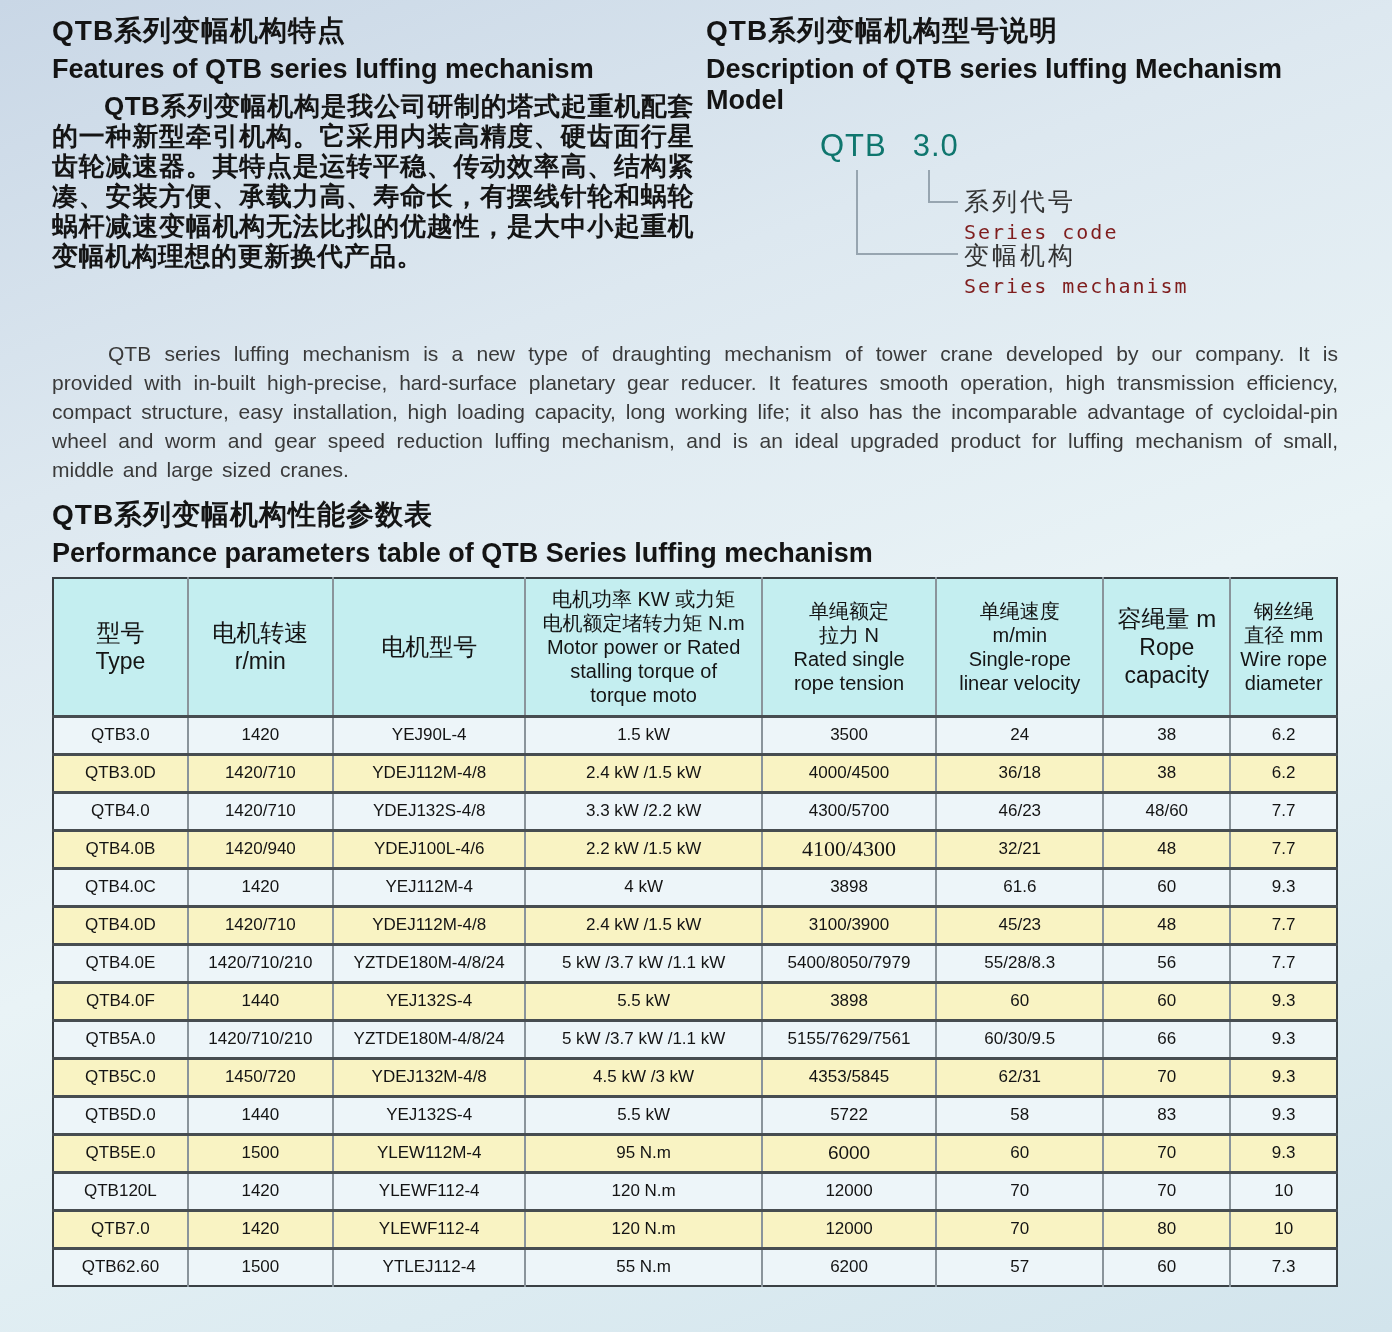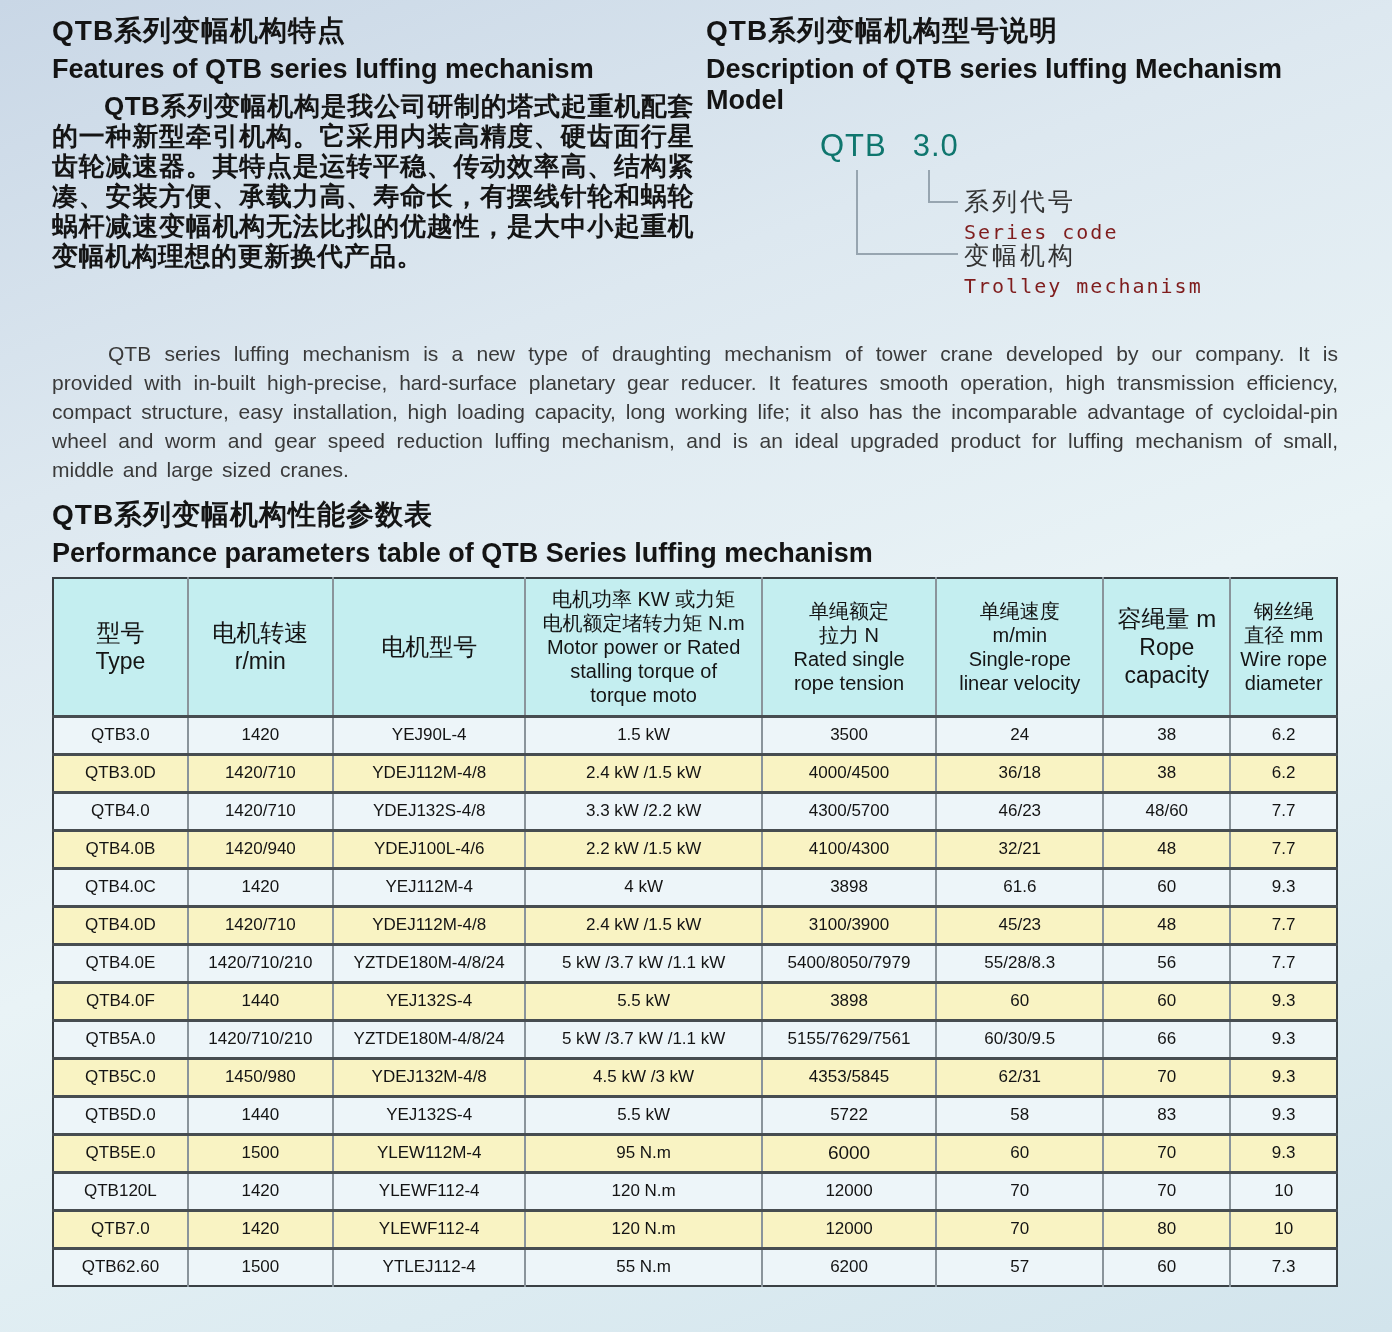--- a/index.html
+++ b/index.html
@@ -91,21 +91,21 @@
 
       <div class="model-diagram">
         <div class="model-code">
           <span class="code-prefix">QTB</span><span class="code-series">3.0</span>
         </div>
         <div class="branch branch-series"></div>
         <div class="branch branch-trolley"></div>
         <span class="diagram-label-zh lbl-series-zh">系列代号</span>
         <span class="diagram-label-en lbl-series-en">Series code</span>
         <span class="diagram-label-zh lbl-trolley-zh">变幅机构</span>
-        <span class="diagram-label-en lbl-trolley-en">Trolley mechanism</span>
+        <span class="diagram-label-en lbl-trolley-en">Series mechanism</span>
       </div>
     </section>
 
   </div>
 
   <p class="en-paragraph">QTB series luffing mechanism is a new type of draughting mechanism of tower crane developed by our company. It is provided with in-built high-precise, hard-surface planetary gear reducer. It features smooth operation, high transmission efficiency, compact structure, easy installation, high loading capacity, long working life; it also has the incomparable advantage of cycloidal-pin wheel and worm and gear speed reduction luffing mechanism, and is an ideal upgraded product for luffing mechanism of small, middle and large sized cranes.</p>
 
   <h2 class="zh-title table-title-zh">QTB系列变幅机构性能参数表</h2>
   <h3 class="en-title table-title-en">Performance parameters table of QTB Series luffing mechanism</h3>
 
@@ -194,21 +194,21 @@
           <td style="font-size: 17px;">4300/5700</td>
           <td style="font-size: 17px;">46/23</td>
           <td style="font-size: 17px;">48/60</td>
           <td style="font-size: 17px;">7.7</td>
         </tr>
         <tr>
           <td style="font-size: 17px;">QTB4.0B</td>
           <td style="font-size: 17px;">1420/940</td>
           <td style="font-size: 17px;">YDEJ100L-4/6</td>
           <td style="font-size: 17px;">2.2 kW /1.5 kW</td>
-          <td style="font-size: 17px;">4100/4300</td>
+          <td style="font-size: 22px; font-family: Liberation Serif, serif;">4100/4300</td>
           <td style="font-size: 17px;">32/21</td>
           <td style="font-size: 17px;">48</td>
           <td style="font-size: 17px;">7.7</td>
         </tr>
         <tr>
           <td style="font-size: 17px;">QTB4.0C</td>
           <td style="font-size: 17px;">1420</td>
           <td style="font-size: 17px;">YEJ112M-4</td>
           <td style="font-size: 17px;">4 kW</td>
           <td style="font-size: 17px;">3898</td>
@@ -251,21 +251,21 @@
           <td style="font-size: 17px;">1420/710/210</td>
           <td style="font-size: 17px;">YZTDE180M-4/8/24</td>
           <td style="font-size: 17px;">5 kW /3.7 kW /1.1 kW</td>
           <td style="font-size: 17px;">5155/7629/7561</td>
           <td style="font-size: 17px;">60/30/9.5</td>
           <td style="font-size: 17px;">66</td>
           <td style="font-size: 17px;">9.3</td>
         </tr>
         <tr>
           <td style="font-size: 17px;">QTB5C.0</td>
-          <td style="font-size: 17px;">1450/980</td>
+          <td style="font-size: 17px;">1450/720</td>
           <td style="font-size: 17px;">YDEJ132M-4/8</td>
           <td style="font-size: 17px;">4.5 kW /3 kW</td>
           <td style="font-size: 17px;">4353/5845</td>
           <td style="font-size: 17px;">62/31</td>
           <td style="font-size: 17px;">70</td>
           <td style="font-size: 17px;">9.3</td>
         </tr>
         <tr>
           <td style="font-size: 17px;">QTB5D.0</td>
           <td style="font-size: 17px;">1440</td>

